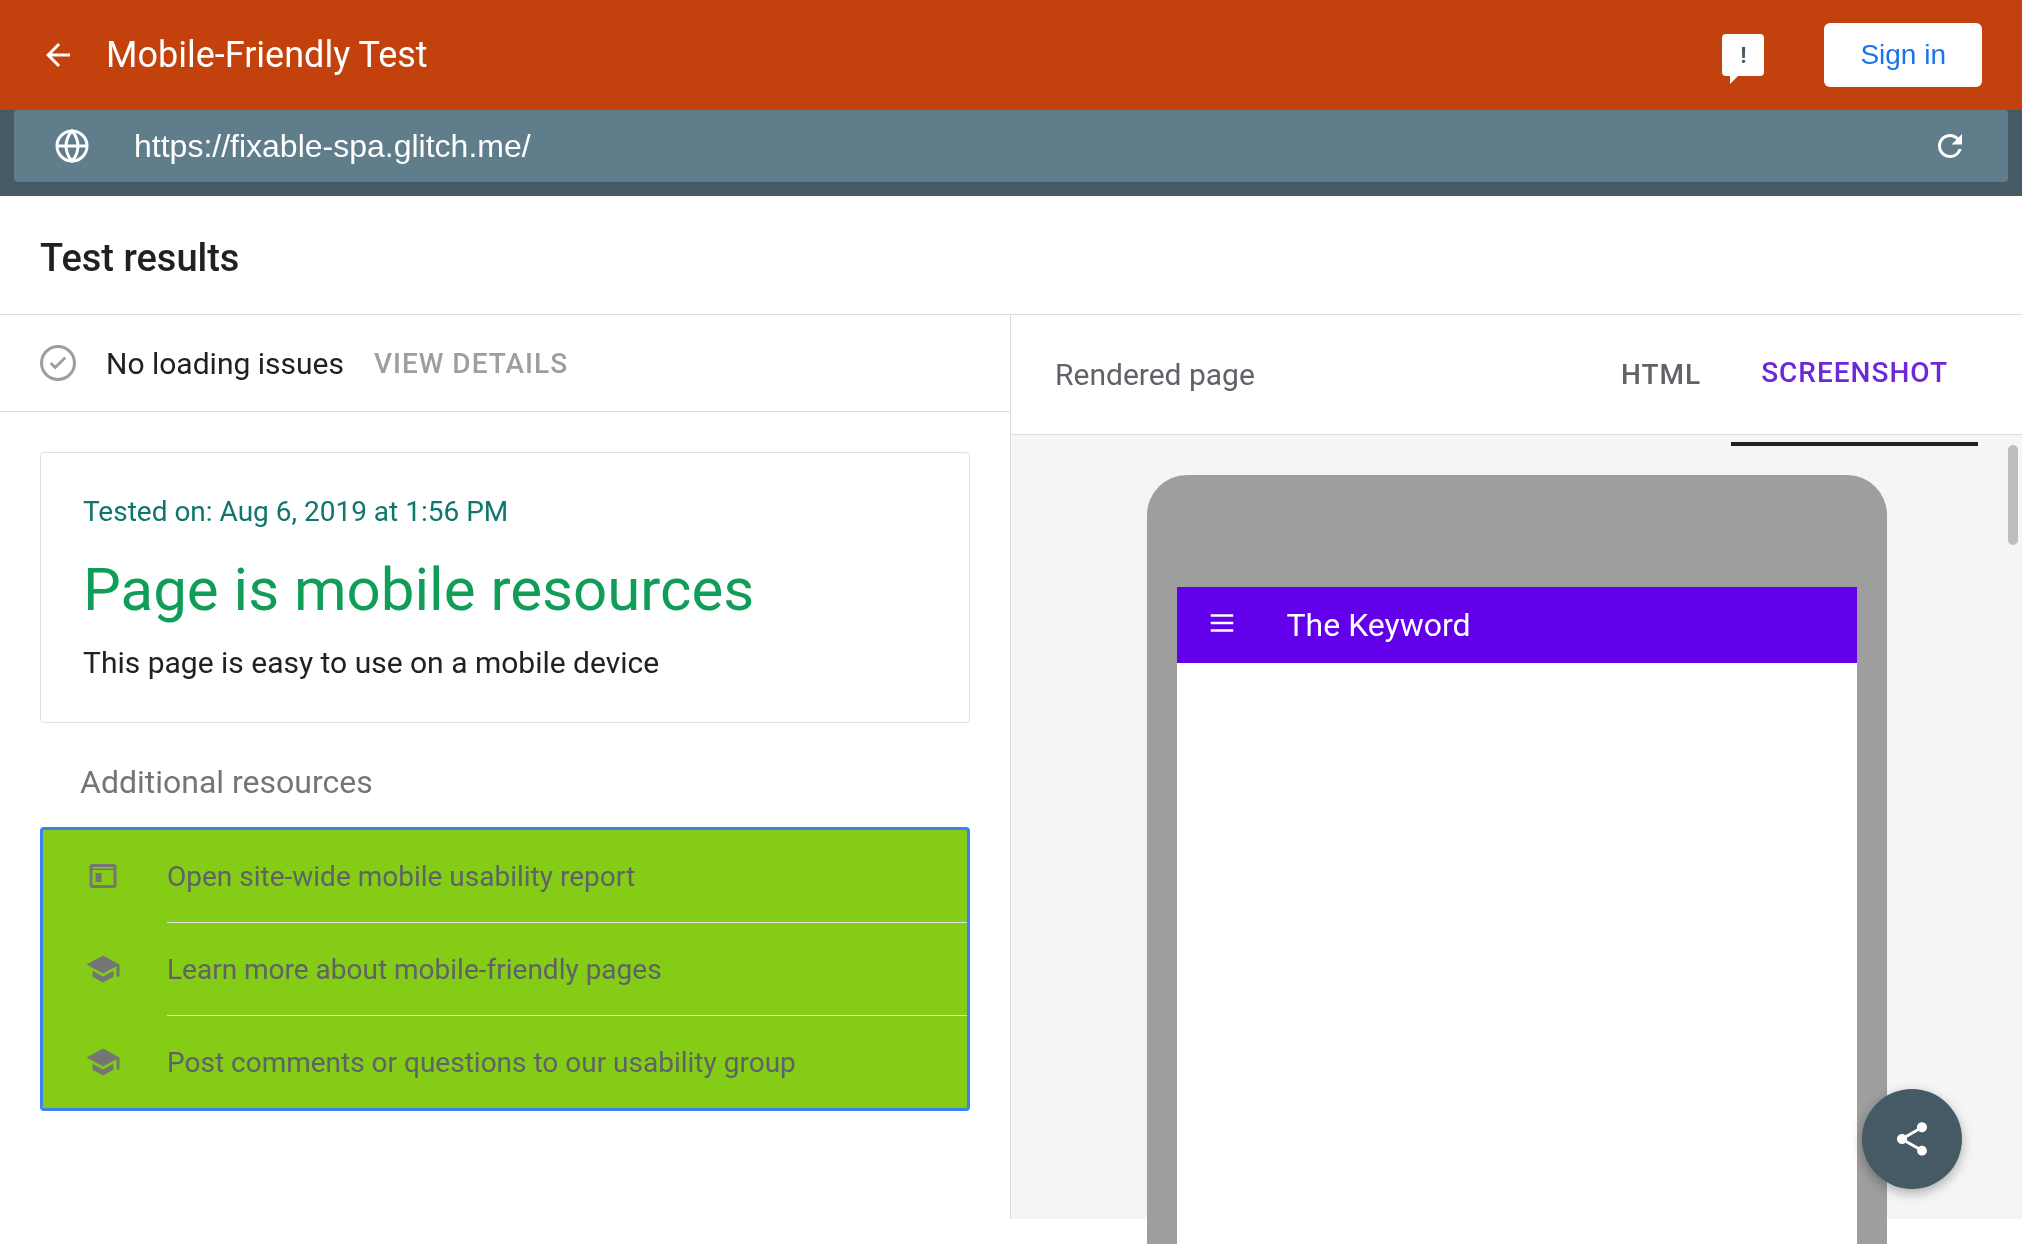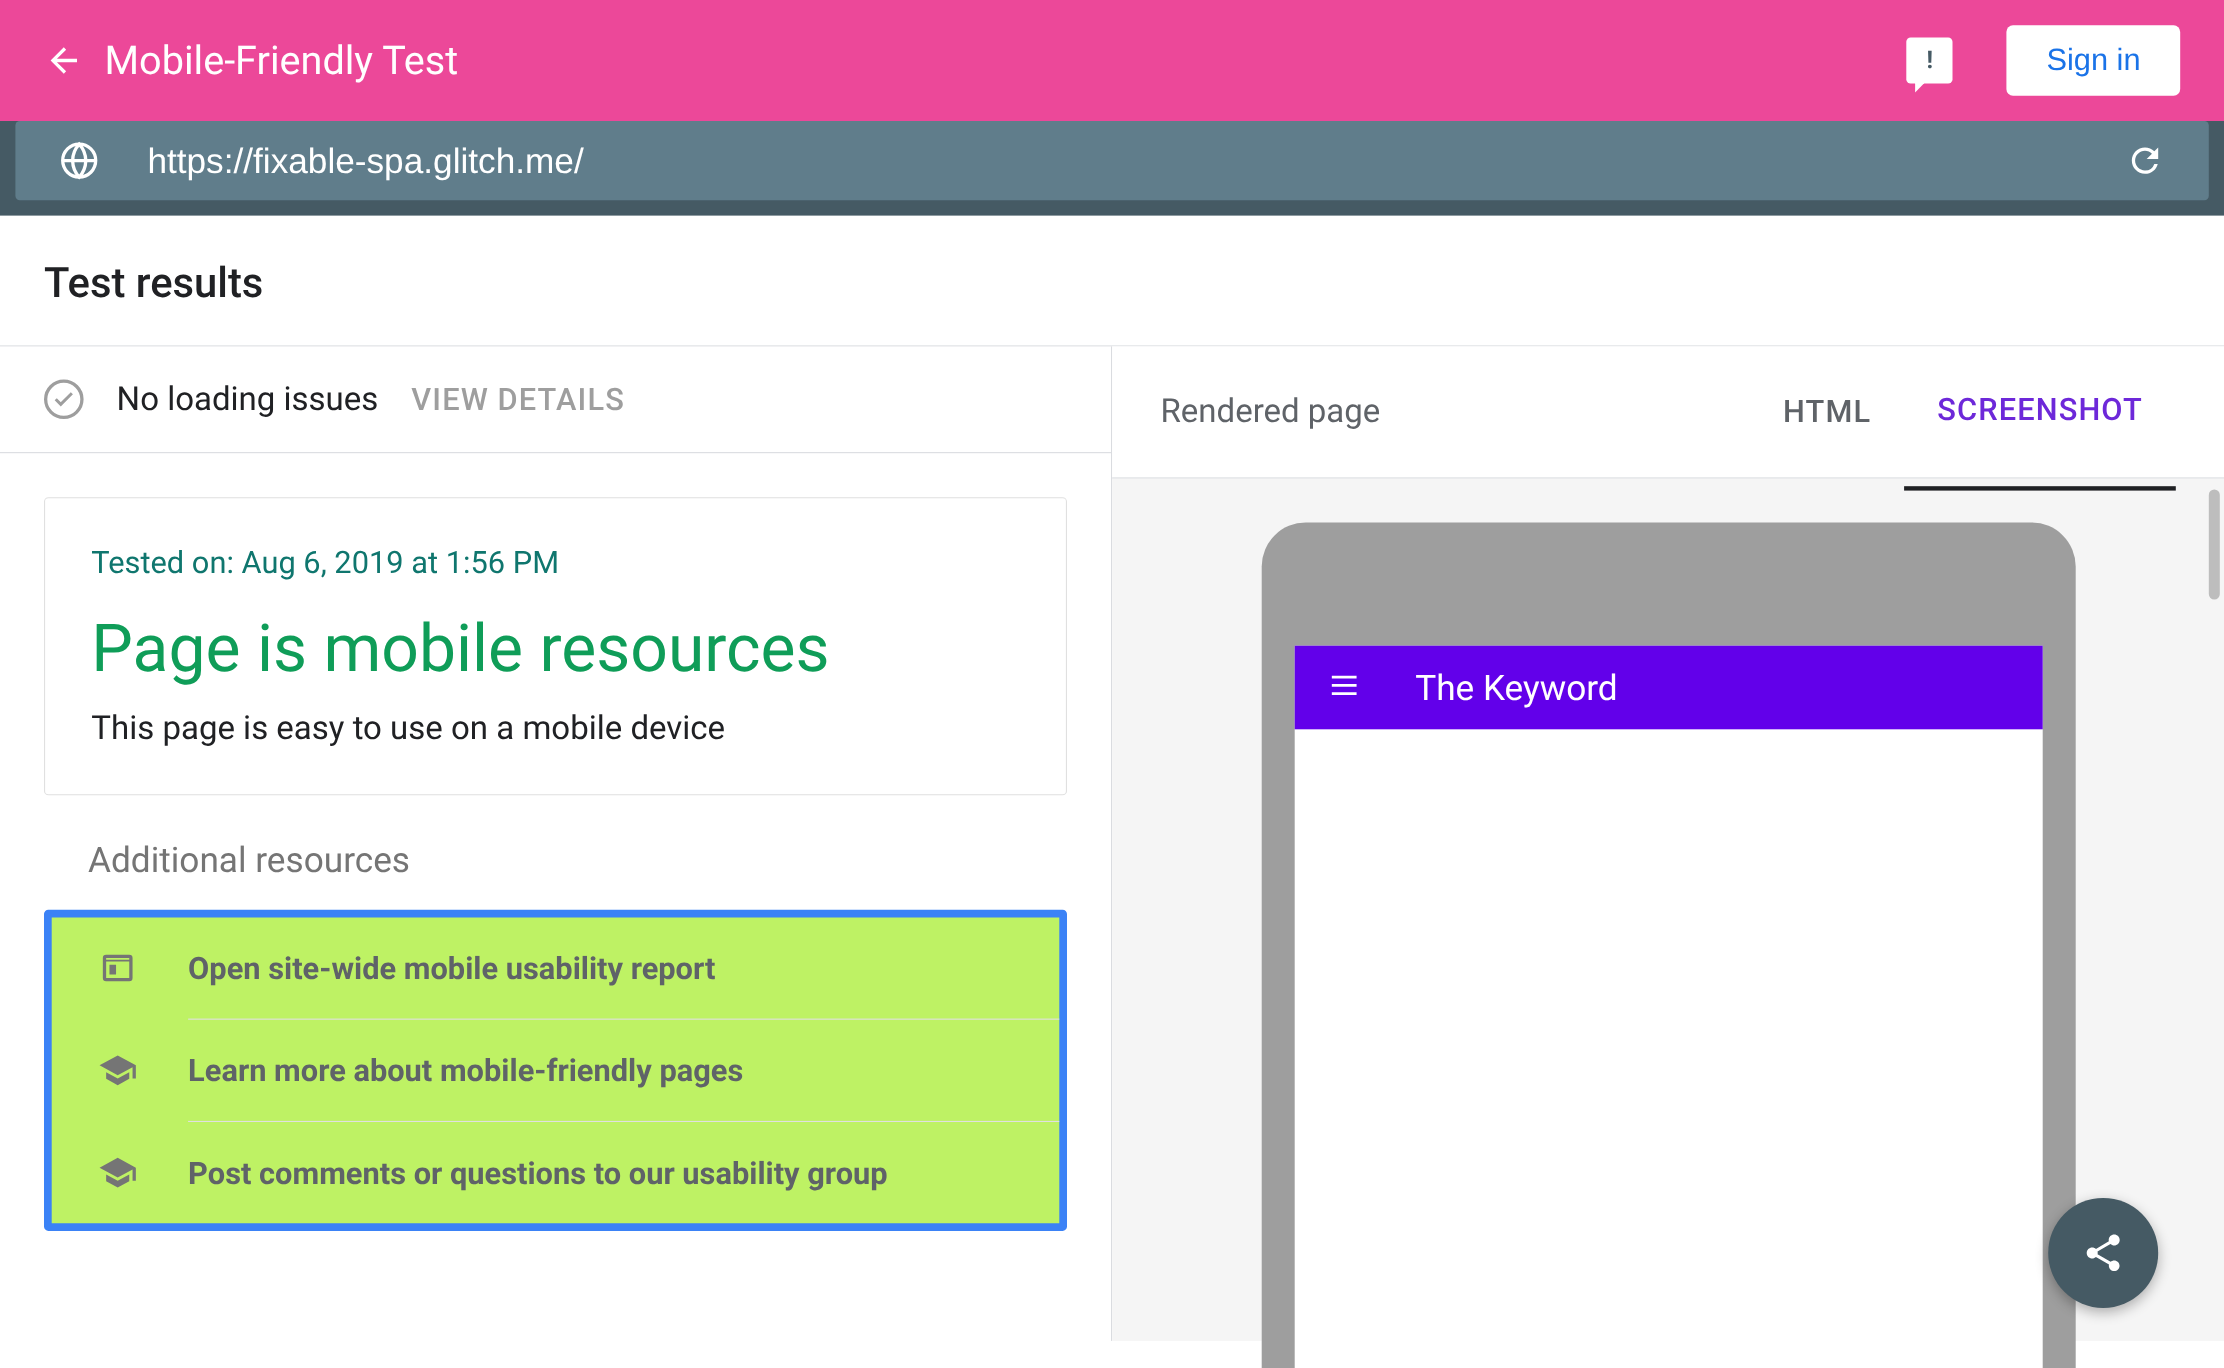--- a/index.html
+++ b/index.html
@@ -5,26 +5,26 @@
     * { margin: 0; padding: 0; box-sizing: border-box; }
     body {
       font-family: -apple-system, BlinkMacSystemFont, "Segoe UI", Roboto, Arial, sans-serif;
       background: #fff;
       width: 2022px;
       height: 1244px;
       overflow: hidden;
       position: relative;
     }
     .header {
-      background: #ec4899;
+      background: #c2410c;
       height: 110px;
       display: flex;
       align-items: center;
       padding: 0 40px;
-      gap: 19px;
+      gap: 30px;
     }
     .back-arrow {
       color: #fff;
       cursor: pointer;
       display: flex;
       align-items: center;
     }
     .app-title {
       color: #fff;
       font-size: 36px;
@@ -165,25 +165,24 @@
     .result-subtext {
       color: #202124;
       font-size: 30px;
     }
     .resources-title {
       color: #757575;
       font-size: 32px;
       padding: 0 40px 26px 80px;
     }
     .resources-card {
-      background: #bef264;
+      background: #84cc16;
       margin: 0 40px;
-      border: 7px solid #3b82f6;
+      border: 3px solid #3b82f6;
       border-radius: 4px;
-      font-weight: bold;
     }
     .resource-item {
       display: flex;
       align-items: center;
       padding: 28px 40px;
       gap: 44px;
       cursor: pointer;
     }
     .resource-divider {
       border-bottom: 1px solid #e0e0e0;

